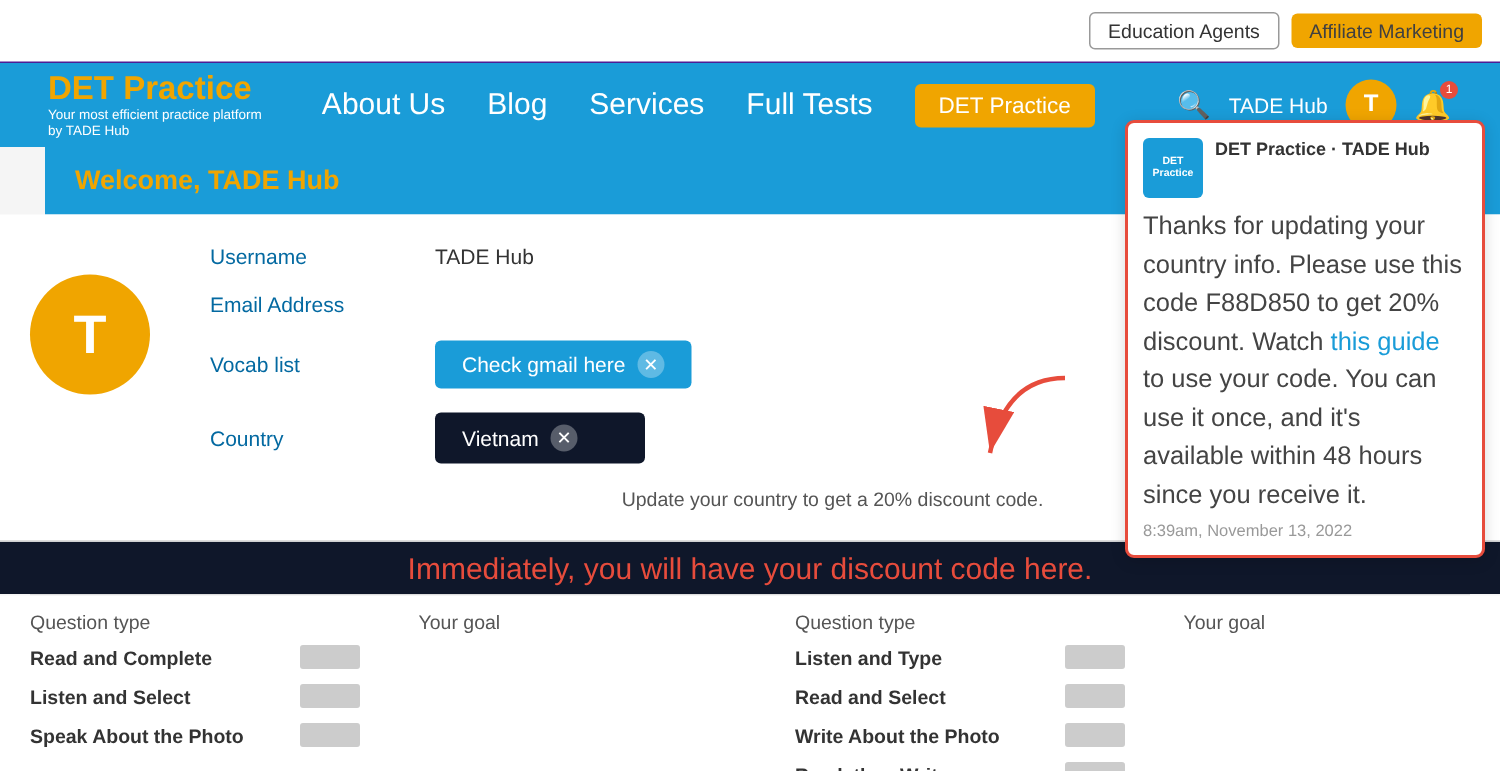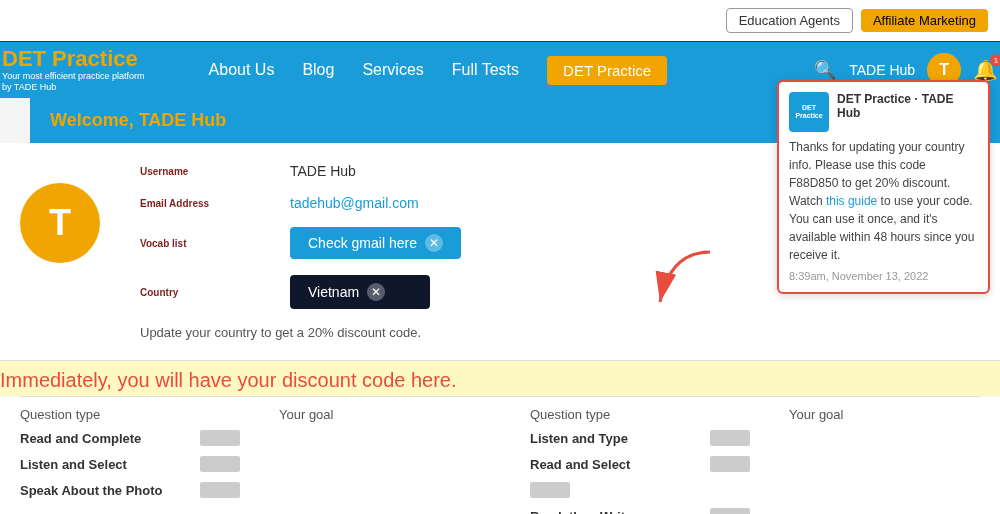--- a/index.html
+++ b/index.html
@@ -23,31 +23,30 @@
       border: 1px solid #ccc;
     }
     .top-bar-btn.edu {
       background: #fff;
       border-color: #999;
       color: #333;
     }
     .top-bar-btn.affiliate {
       background: #f0a500;
       border: none;
-      color: #000000;
+      color: #404040;
     }
 
     
     nav {
       background: #1a9cd8;
       display: flex;
       align-items: center;
-      padding: 0 2px;
+      padding: 0 32px;
       height: 56px;
-      gap: 24px;
     }
     .logo {
       margin-right: 40px;
       flex-shrink: 0;
     }
     .logo-title {
       font-size: 22px;
       font-weight: bold;
       color: #f0a500;
       line-height: 1.1;
@@ -59,21 +58,21 @@
     }
     .nav-links {
       display: flex;
       align-items: center;
       gap: 28px;
       flex: 1;
     }
     .nav-link {
       color: #fff;
       text-decoration: none;
-      font-size: 16px;
+      font-size: 20px;
       cursor: pointer;
     }
     .nav-btn {
       background: #f0a500;
       color: #fff;
       padding: 6px 16px;
       border-radius: 4px;
       font-size: 15px;
       cursor: pointer;
       border: none;
@@ -126,21 +125,21 @@
       justify-content: center;
       font-size: 8px;
       color: #fff;
     }
 
     
     .notification-popup {
       position: absolute;
       top: 80px;
       right: 10px;
-      width: 213px;
+      width: 240px;
       background: #fff;
       border: 2.5px solid #e74c3c;
       border-radius: 6px;
       padding: 10px;
       z-index: 100;
       box-shadow: 0 2px 10px rgba(0,0,0,0.15);
     }
     .notif-header {
       display: flex;
       align-items: flex-start;
@@ -163,21 +162,21 @@
       font-weight: bold;
       text-align: center;
       line-height: 1.2;
     }
     .notif-title {
       font-size: 12px;
       font-weight: bold;
       color: #333;
     }
     .notif-body {
-      font-size: 12px;
+      font-size: 17px;
       color: #444;
       line-height: 1.5;
     }
     .notif-link {
       color: #1a9cd8;
       cursor: pointer;
     }
     .notif-time {
       font-size: 11px;
       color: #999;
@@ -232,23 +231,22 @@
       flex: 1;
     }
     .field-row {
       display: flex;
       align-items: center;
       margin-bottom: 16px;
       gap: 40px;
     }
     .field-label {
       width: 110px;
-      color: #7f1d1d;
-      font-size: 10px;
-      font-weight: bold;
+      color: #0369a1;
+      font-size: 14px;
     }
     .field-value {
       color: #333;
       font-size: 14px;
     }
     .field-value.email {
       color: #1a9cd8;
     }
     .vocab-btn {
       background: #1a9cd8;
@@ -292,28 +290,30 @@
       height: 18px;
       display: flex;
       align-items: center;
       justify-content: center;
       font-size: 12px;
     }
     .update-text {
       font-size: 13px;
       color: #555;
       margin-top: 4px;
+      text-align: center;
     }
 
     
     .discount-text {
       color: #e74c3c;
       font-size: 20px;
+      text-align: center;
       padding: 8px 0 4px;
-      background: #fef9c3;
+      background: #0f172a;
     }
 
     
     .goals-section {
       background: #fff;
       padding: 10px 20px 16px;
     }
     .goals-table {
       display: flex;
       gap: 60px;
@@ -430,21 +430,20 @@
 
   <div class="profile-section">
     <div class="avatar-large">T</div>
     <div class="profile-fields">
       <div class="field-row">
         <span class="field-label">Username</span>
         <span class="field-value">TADE Hub</span>
       </div>
       <div class="field-row">
         <span class="field-label">Email Address</span>
-        <span class="field-value email">tadehub@gmail.com</span>
       </div>
       <div class="field-row">
         <span class="field-label">Vocab list</span>
         <button class="vocab-btn">
           <span>Check gmail here</span>
           <span class="circle-x">✕</span>
         </button>
       </div>
       <div class="field-row">
         <span class="field-label">Country</span>
@@ -491,20 +490,21 @@
         </div>
         <div class="goal-row">
           <span class="goal-name">Listen and Type</span>
           <div class="goal-bar"></div>
         </div>
         <div class="goal-row">
           <span class="goal-name">Read and Select</span>
           <div class="goal-bar"></div>
         </div>
         <div class="goal-row">
+          <span class="goal-name">Write About the Photo</span>
           <div class="goal-bar"></div>
         </div>
         <div class="goal-row">
           <span class="goal-name">Read, then Write</span>
           <div class="goal-bar"></div>
         </div>
 
       </div>
     </div>
   </div>

